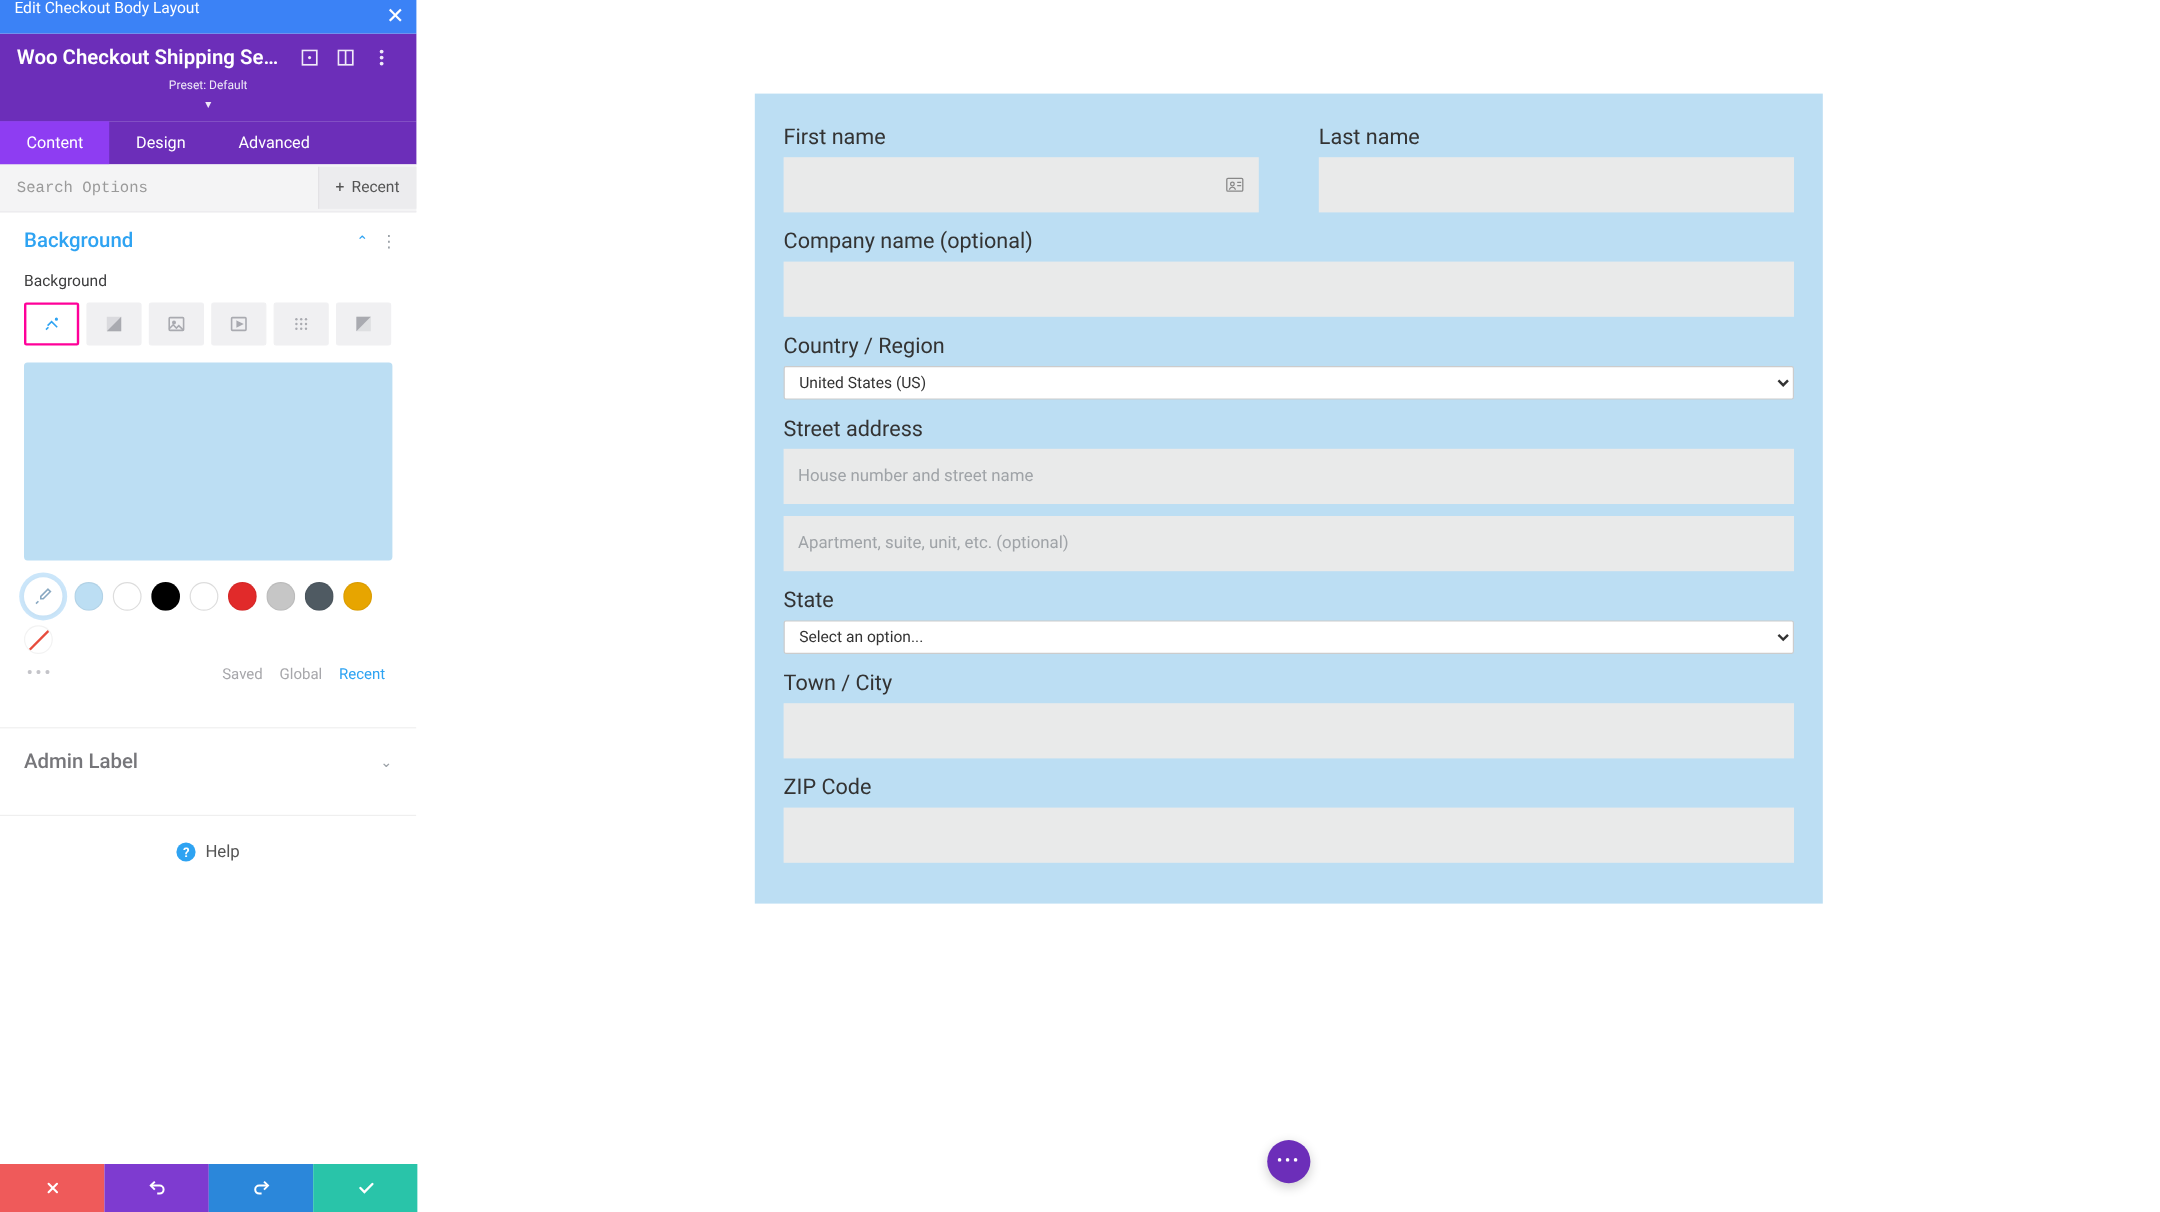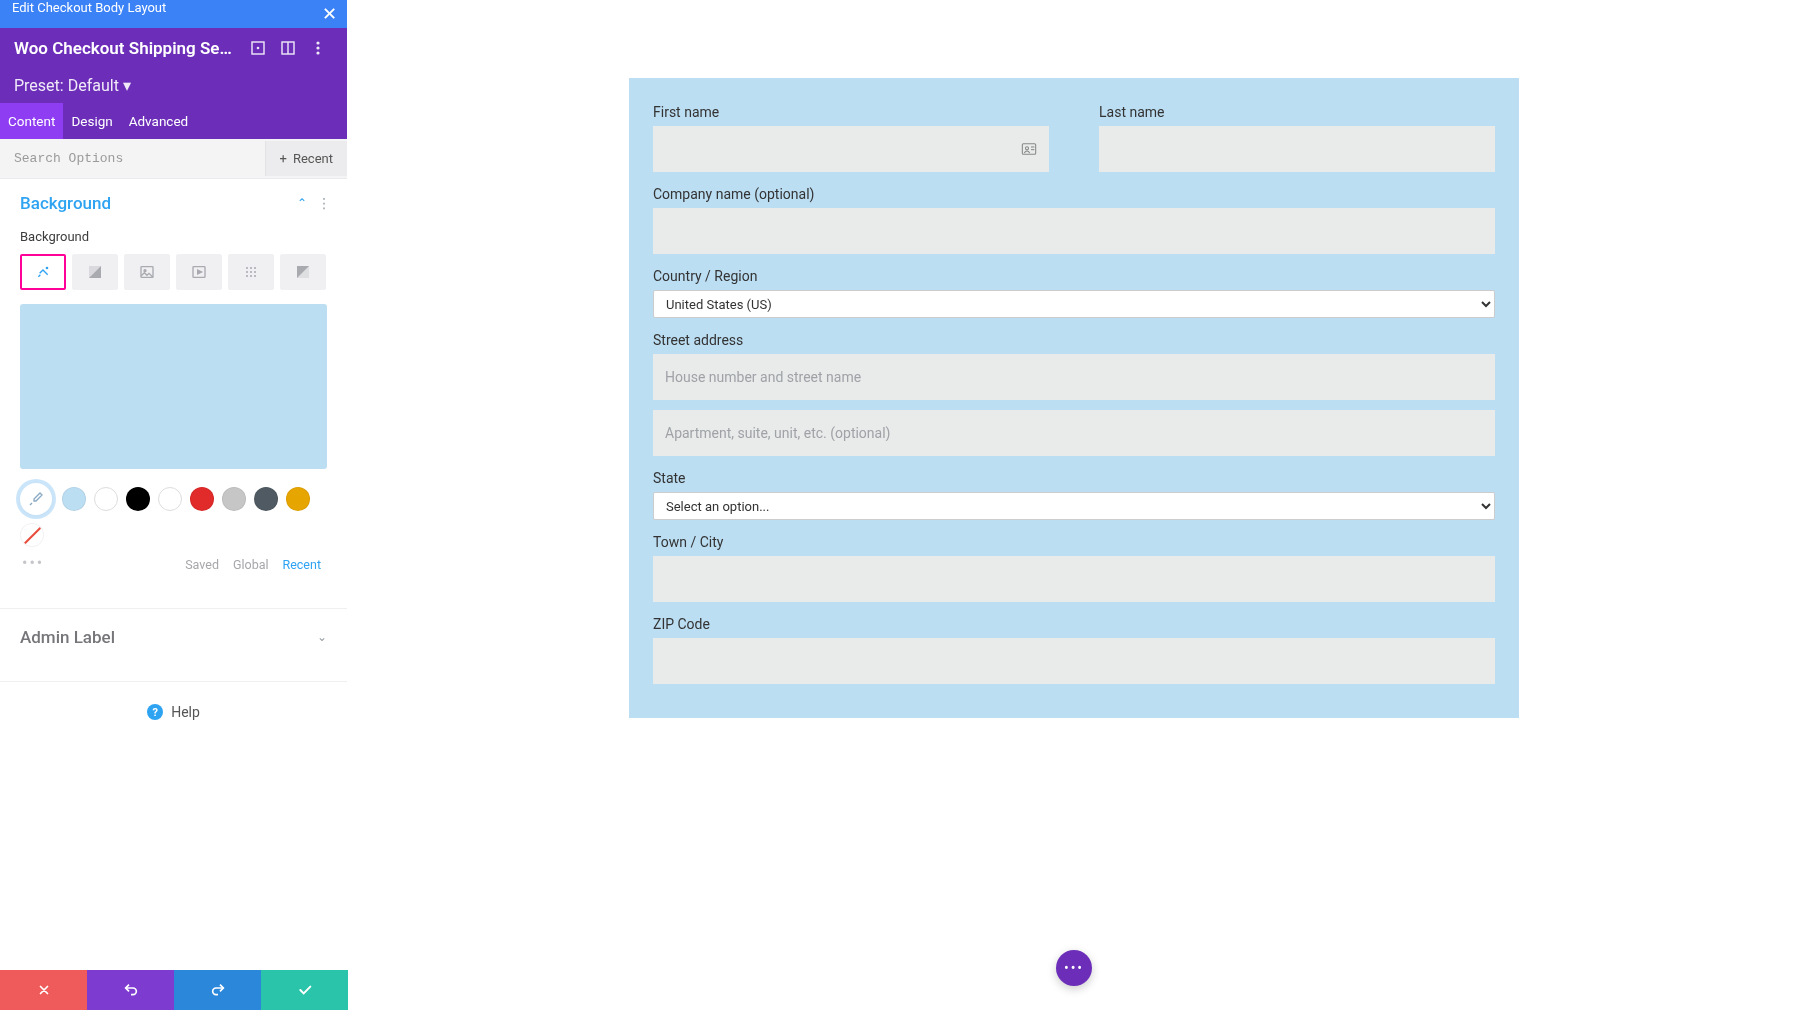--- a/index.html
+++ b/index.html
@@ -8,25 +8,25 @@
 
 .topbar { background: #3b82f6; color: #fff; height: 28px; display: flex; align-items: flex-start; padding: 0 12px; font-size: 13px; position: relative; }
 .topbar .close { position: absolute; right: 10px; top: 50%; transform: translateY(-50%); cursor: pointer; font-size: 18px; line-height: 1; }
 
 
 .header { background: #6c2eb9; color: #fff; padding: 10px 14px 8px; }
 .header-row { display: flex; align-items: center; gap: 10px; }
 .header-title { font-size: 17px; font-weight: 600; flex: 0 0 auto; max-width: 220px; white-space: nowrap; overflow: hidden; text-overflow: ellipsis; }
 .header-icons { display: flex; align-items: center; gap: 14px; margin-left: 6px; }
 .header-icons .icn { width: 16px; height: 16px; display: flex; align-items: center; justify-content: center; opacity: 0.9; cursor: pointer; }
-.preset { font-size: 16px; margin-top: 18px; opacity: 0.9; display: flex; align-items: center; gap: 4px; cursor: pointer; }
+.preset { font-size: 10px; margin-top: 8px; opacity: 0.9; display: flex; align-items: center; gap: 4px; cursor: pointer; flex-direction: column; }
 
 
 .tabs { display: flex; background: #6c2eb9; }
-.tab { flex: 0 0 auto; padding: 10px 8px; font-size: 13.5px; color: #fff; cursor: pointer; }
+.tab { flex: 0 0 auto; padding: 10px 22px; font-size: 13.5px; color: #fff; cursor: pointer; }
 .tab.active { background: #8e3df2; }
 
 
 .sidebar { position: absolute; left: 0; top: 0; width: 348px; height: 100%; background: #fff; display: flex; flex-direction: column; border-right: 1px solid rgba(0,0,0,0); }
 .sidebar-scroll { flex: 1 1 auto; overflow-y: auto; }
 
 
 .search-row { display: flex; align-items: center; background: #f4f4f5; border-bottom: 1px solid #eceaee; }
 .search-row input { flex: 1; border: none; background: transparent; padding: 12px 14px; font-size: 13px; color: #555; outline: none; font-family: Liberation Mono, monospace; }
 .search-row input::placeholder { color: #9a9a9a; }
@@ -73,21 +73,21 @@
 .fbtn.save { background: #29c4a9; }
 
 
 .main { position: absolute; left: 348px; top: 28px; right: 0; bottom: 0; background: #fff; overflow: auto; }
 .form-card { margin: 50px auto 40px; width: 890px; background: #bcdef3; padding: 26px 24px 34px; }
 .ship-title { display: flex; align-items: center; gap: 12px; font-size: 21px; font-weight: 700; letter-spacing: 1px; color: #2b2b2c; margin-bottom: 18px; text-transform: uppercase; }
 .ship-title input[type=checkbox] { width: 14px; height: 14px; }
 
 .row-two { display: flex; gap: 50px; margin-bottom: 14px; }
 .col { flex: 1; }
-.field-label { font-size: 14px; color: #333; margin-bottom: 6px; display: block; }
+.field-label { font-size: 18px; color: #333; margin-bottom: 6px; display: block; }
 .tin { width: 100%; height: 46px; background: #e9eaea; border: none; padding: 16px 12px; font-size: 14px; color: #444; outline: none; }
 .tin::placeholder { color: #9fa3a7; }
 .tin-wrap { position: relative; }
 .input-icon { position: absolute; right: 12px; top: 50%; transform: translateY(-50%); color: #8a8f93; font-size: 16px; pointer-events: none; }
 
 .field-block { margin-bottom: 14px; }
 .sel { width: 100%; height: 28px; background: #fff; border: 1px solid #ccc; padding: 0 8px; font-size: 13px; color: #333; border-radius: 2px; }
 .addr2 { margin-top: 10px; }
 
 .fab { position: absolute; left: 50%; bottom: 24px; transform: translateX(-50%); width: 36px; height: 36px; border-radius: 50%; background: #6c2eb9; color: #fff; display: flex; align-items: center; justify-content: center; box-shadow: 0 3px 10px rgba(0,0,0,0.2); cursor: pointer; letter-spacing: 2px; font-size: 14px; }

